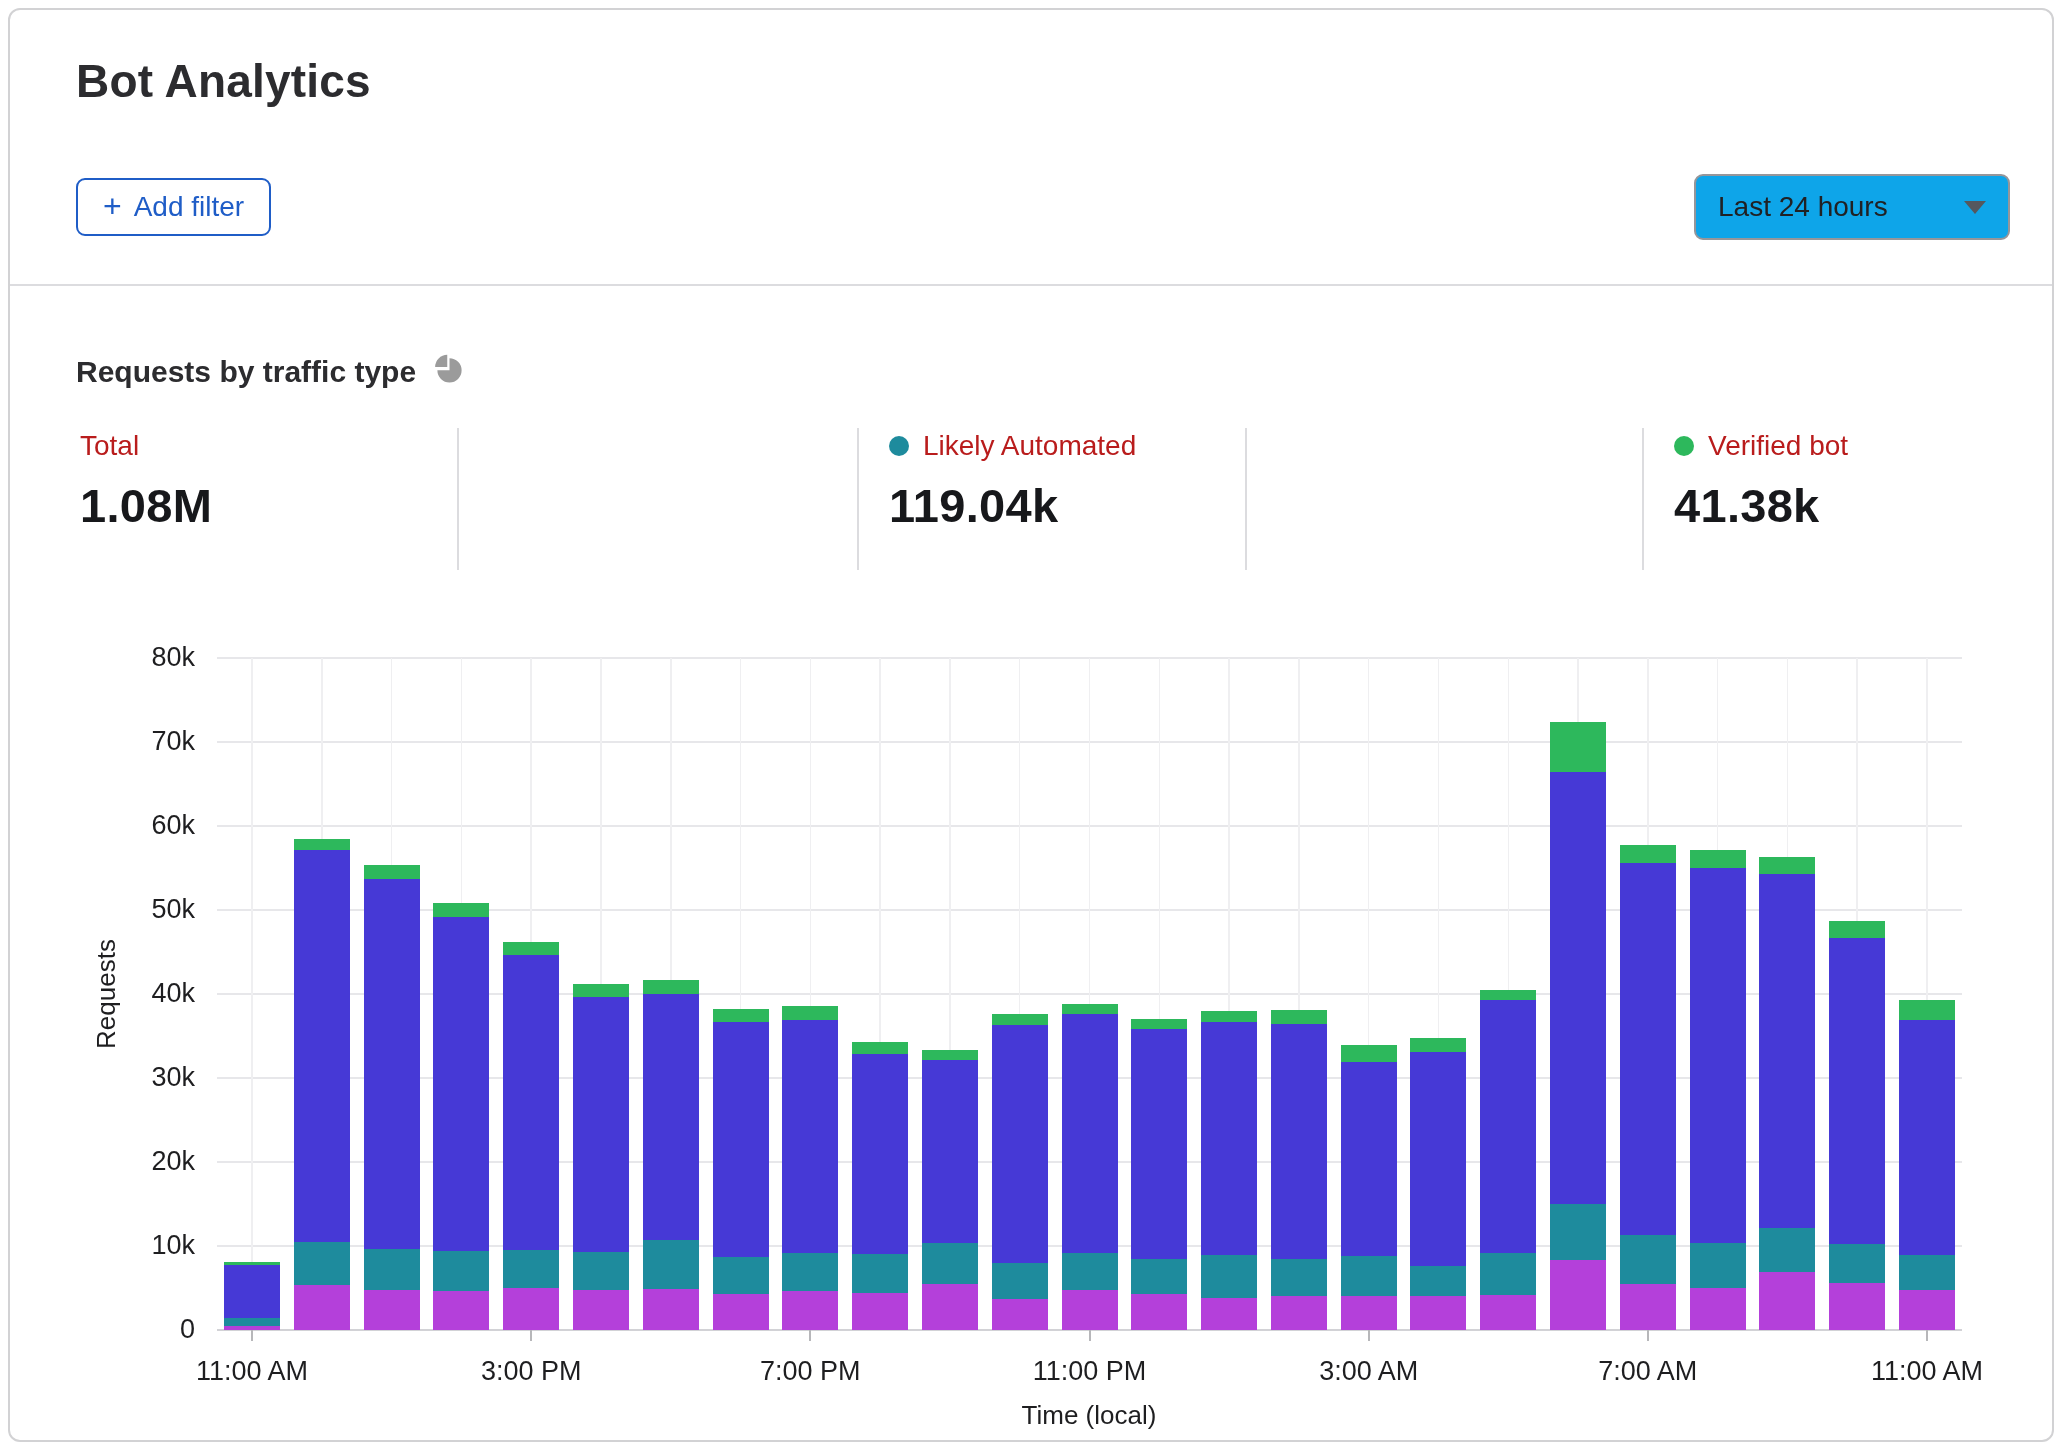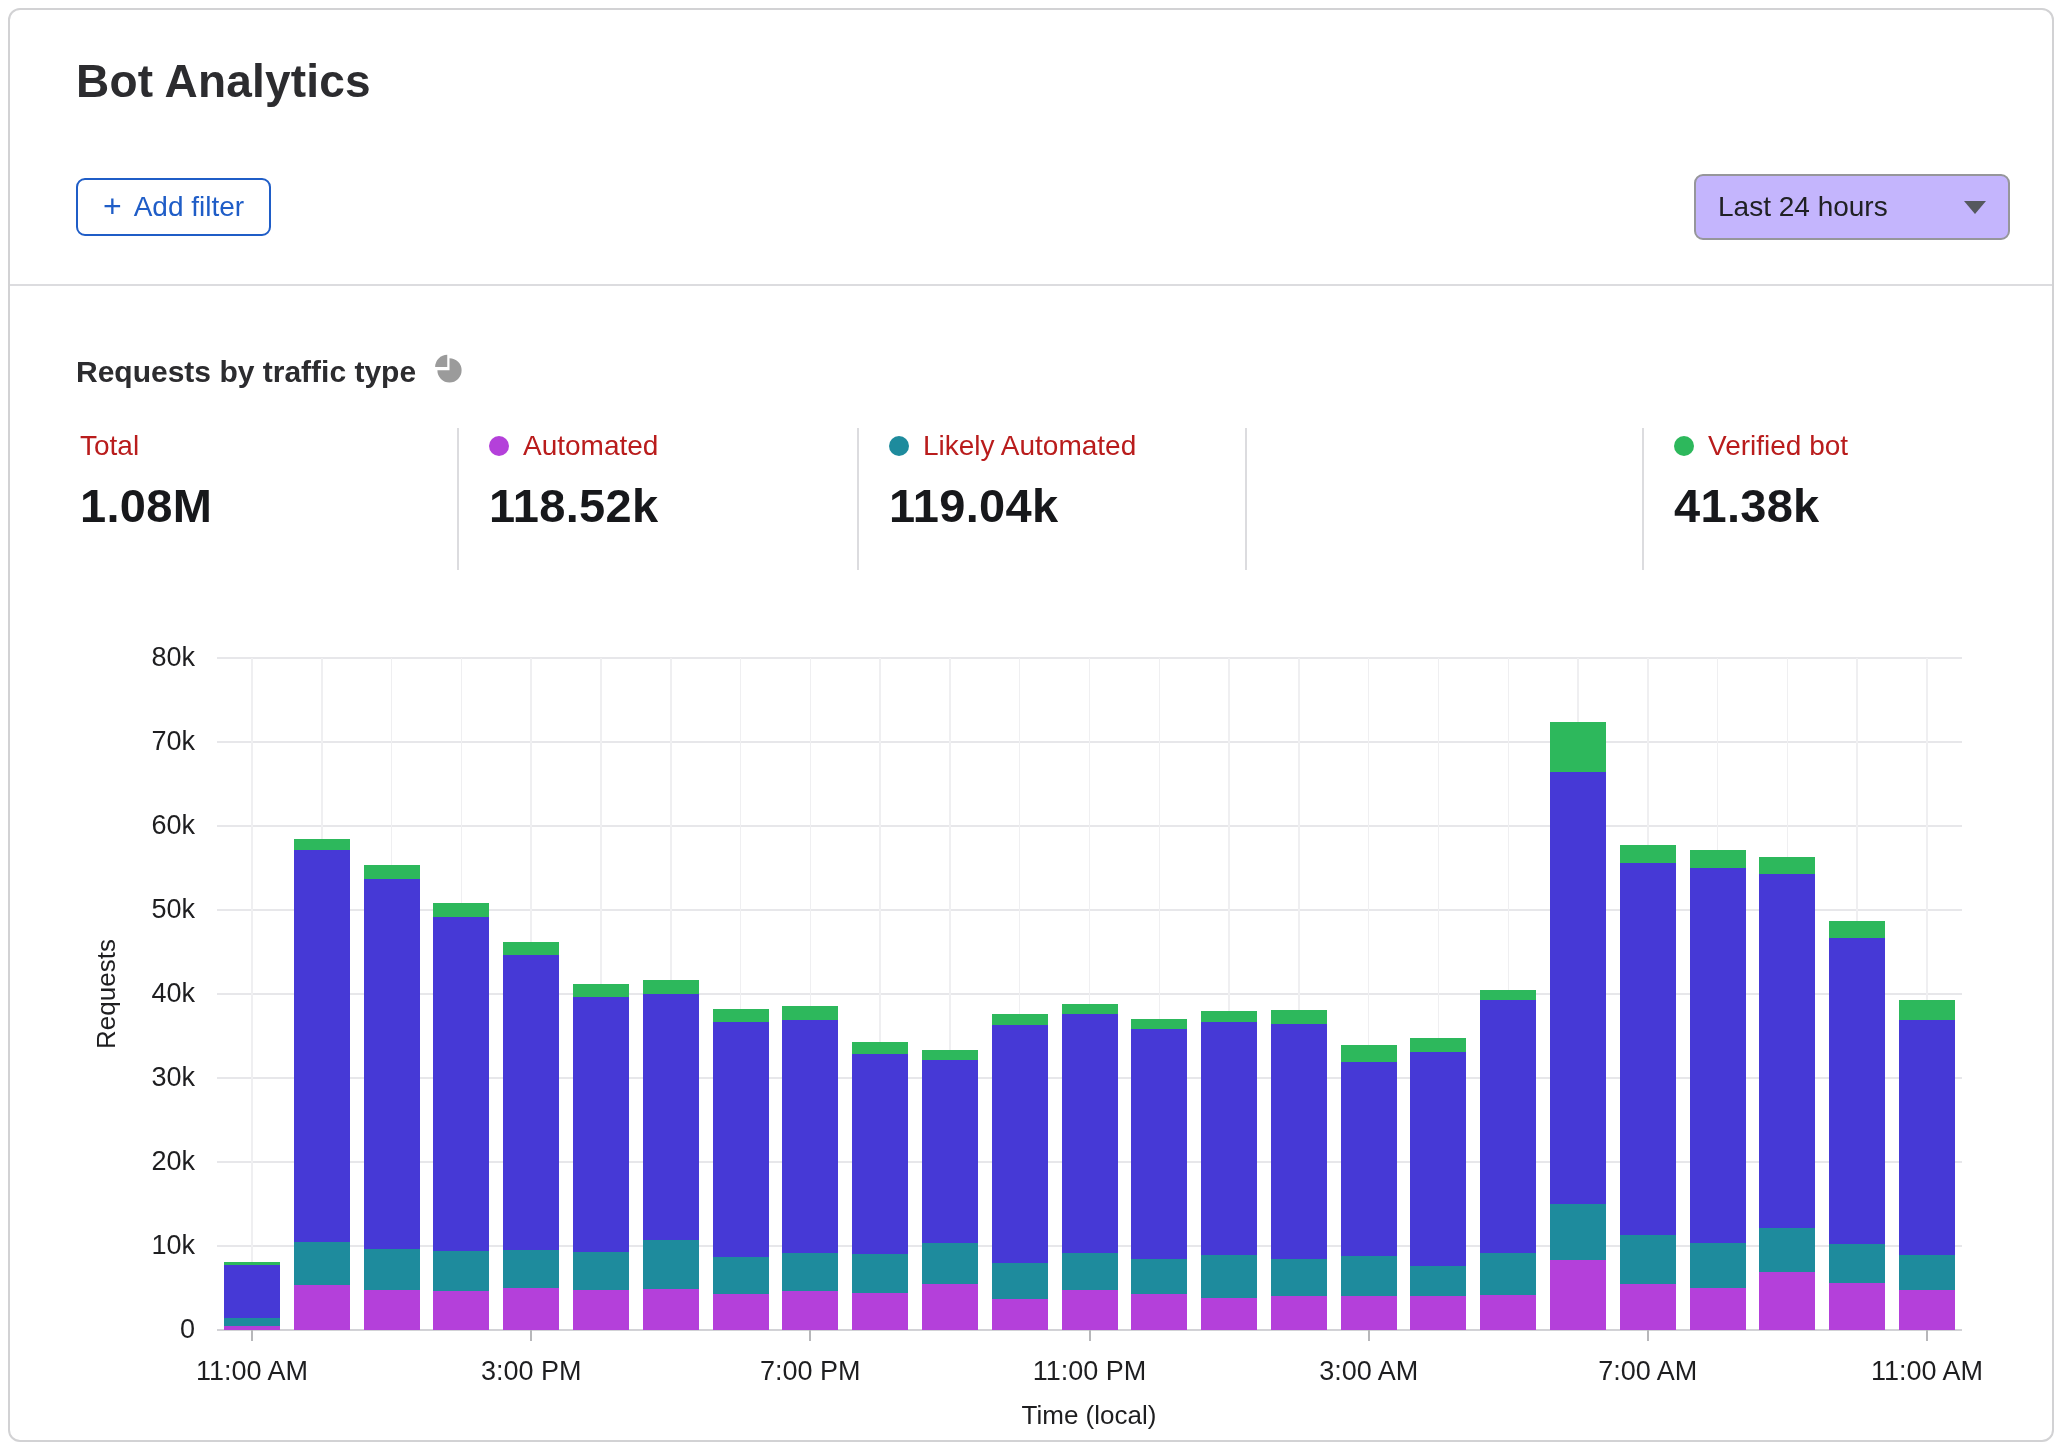--- a/index.html
+++ b/index.html
@@ -9,21 +9,21 @@
         background:#fff;border:2px solid #d2d2d4;border-radius:12px;}
   
   .page-title{position:absolute;left:66px;top:44px;font-size:46px;font-weight:700;color:#2c2c2f;letter-spacing:.2px;}
   .top-links{position:absolute;right:40px;top:52px;display:flex;align-items:center;gap:46px;}
   .link{display:flex;align-items:center;gap:12px;color:#1f5dc7;font-size:28px;cursor:pointer;}
   .link svg{display:block;}
   .add-filter{position:absolute;left:66px;top:168px;height:58px;display:inline-flex;align-items:center;gap:12px;
               padding:0 25px;border:2px solid #1f5dc7;border-radius:9px;color:#1f5dc7;font-size:28px;background:#fff;cursor:pointer;}
   .plus-glyph{font-size:32px;font-weight:500;line-height:1;margin-top:-3px;}
   .range-select{position:absolute;right:42px;top:164px;width:268px;height:62px;border:2px solid #96969a;border-radius:9px;
-                display:flex;align-items:center;justify-content:space-between;padding:0 22px;font-size:28px;color:#202124;background:#c4b5fd;cursor:pointer;}
+                display:flex;align-items:center;justify-content:space-between;padding:0 22px;font-size:28px;color:#202124;background:#0ea5e9;cursor:pointer;}
   .chevron{width:0;height:0;border-left:11px solid transparent;border-right:11px solid transparent;border-top:13px solid #55585e;}
   .header-divider{position:absolute;left:0;top:274px;width:100%;height:2px;background:#dcdcdf;}
   
   .section-title-row{position:absolute;left:66px;top:344px;display:flex;align-items:center;gap:18px;}
   .section-title{font-size:30px;font-weight:700;color:#2c2c2f;}
   .stat{position:absolute;top:420px;}
   .stat-label-row{display:flex;align-items:center;gap:14px;}
   .stat-dot{width:20px;height:20px;border-radius:50%;}
   .stat-label{font-size:28px;color:#b91c1c;}
   .stat-value{font-size:47px;font-weight:700;color:#17181b;margin-top:16px;letter-spacing:.3px;}
@@ -72,27 +72,20 @@
         </svg>
       </span>
     </div>
 
     <div class="stat" style="left:70px">
       <div class="stat-label-row">
           <span class="stat-label">Total</span>
         </div>
       <div class="stat-value">1.08M</div>
     </div>
-    <div class="stat" style="left:479px">
-      <div class="stat-label-row">
-          <span class="stat-dot" style="background: rgb(180, 64, 218);"></span>
-          <span class="stat-label">Automated</span>
-        </div>
-      <div class="stat-value">118.52k</div>
-    </div>
     <div class="stat" style="left:879px">
       <div class="stat-label-row">
           <span class="stat-dot" style="background: rgb(30, 139, 157);"></span>
           <span class="stat-label">Likely Automated</span>
         </div>
       <div class="stat-value">119.04k</div>
     </div>
     <div class="stat" style="left:1664px">
       <div class="stat-label-row">
           <span class="stat-dot" style="background: rgb(45, 184, 92);"></span>

